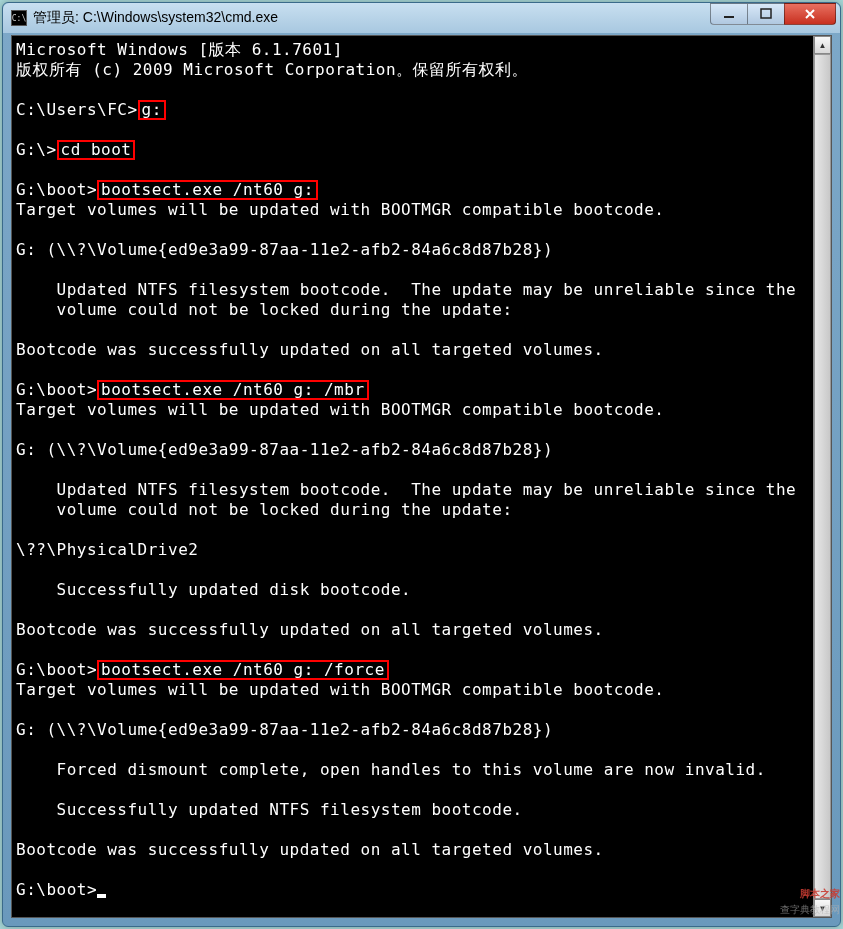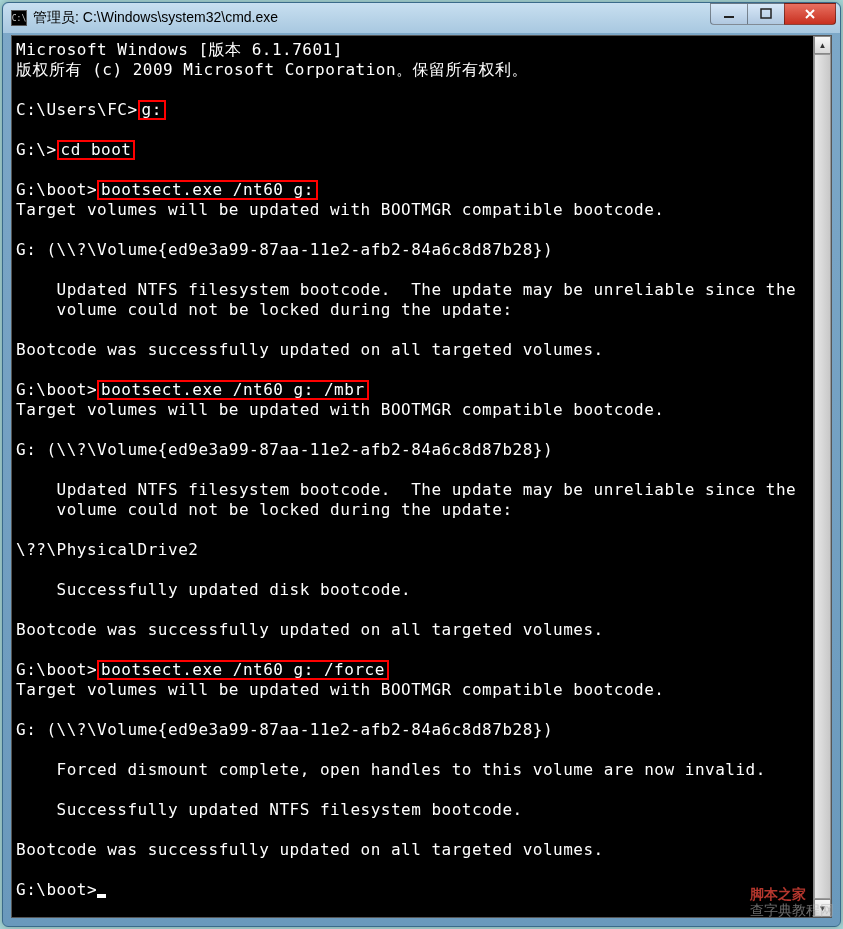--- a/index.html
+++ b/index.html
@@ -134,25 +134,26 @@
     position: absolute;
     left: 0;
     right: 0;
     top: 0;
     height: 100%;
     background: linear-gradient(to right, #e8e8e8, #c8c8c8);
     border: 1px solid #999;
   }
   .watermark {
     position: absolute;
-    right: 6px;
+    right: 0;
     bottom: 8px;
-    font-size: 14px;
+    font-size: 10px;
     color: rgba(180,180,180,0.6);
     font-family: "SimSun", sans-serif;
+    text-align: right;
     line-height: 16px;
   }
   .wm-red { color: rgba(200,60,50,0.9); font-weight: bold; }
 </style>
 </head>
 <body>
 
 <div class="window">
   <div class="titlebar">
     <div class="app-icon">C:\</div>

